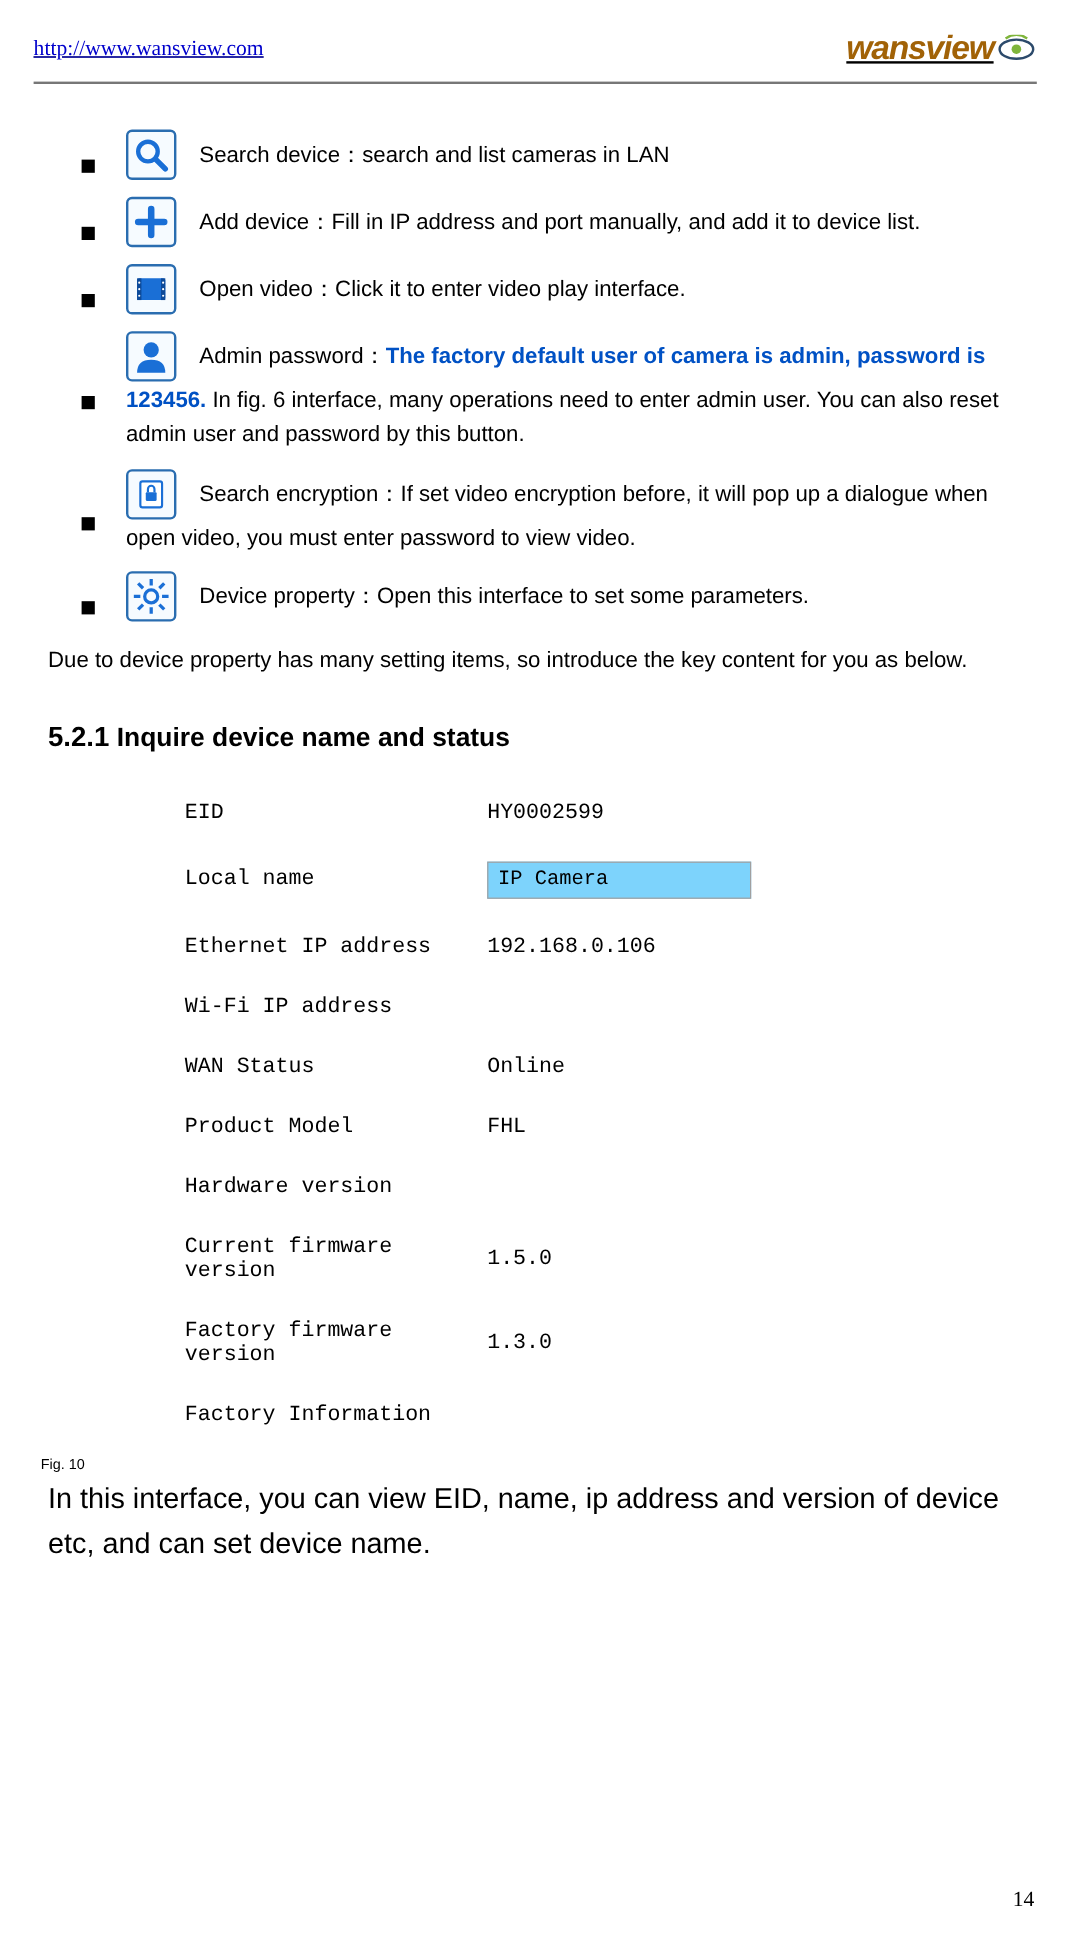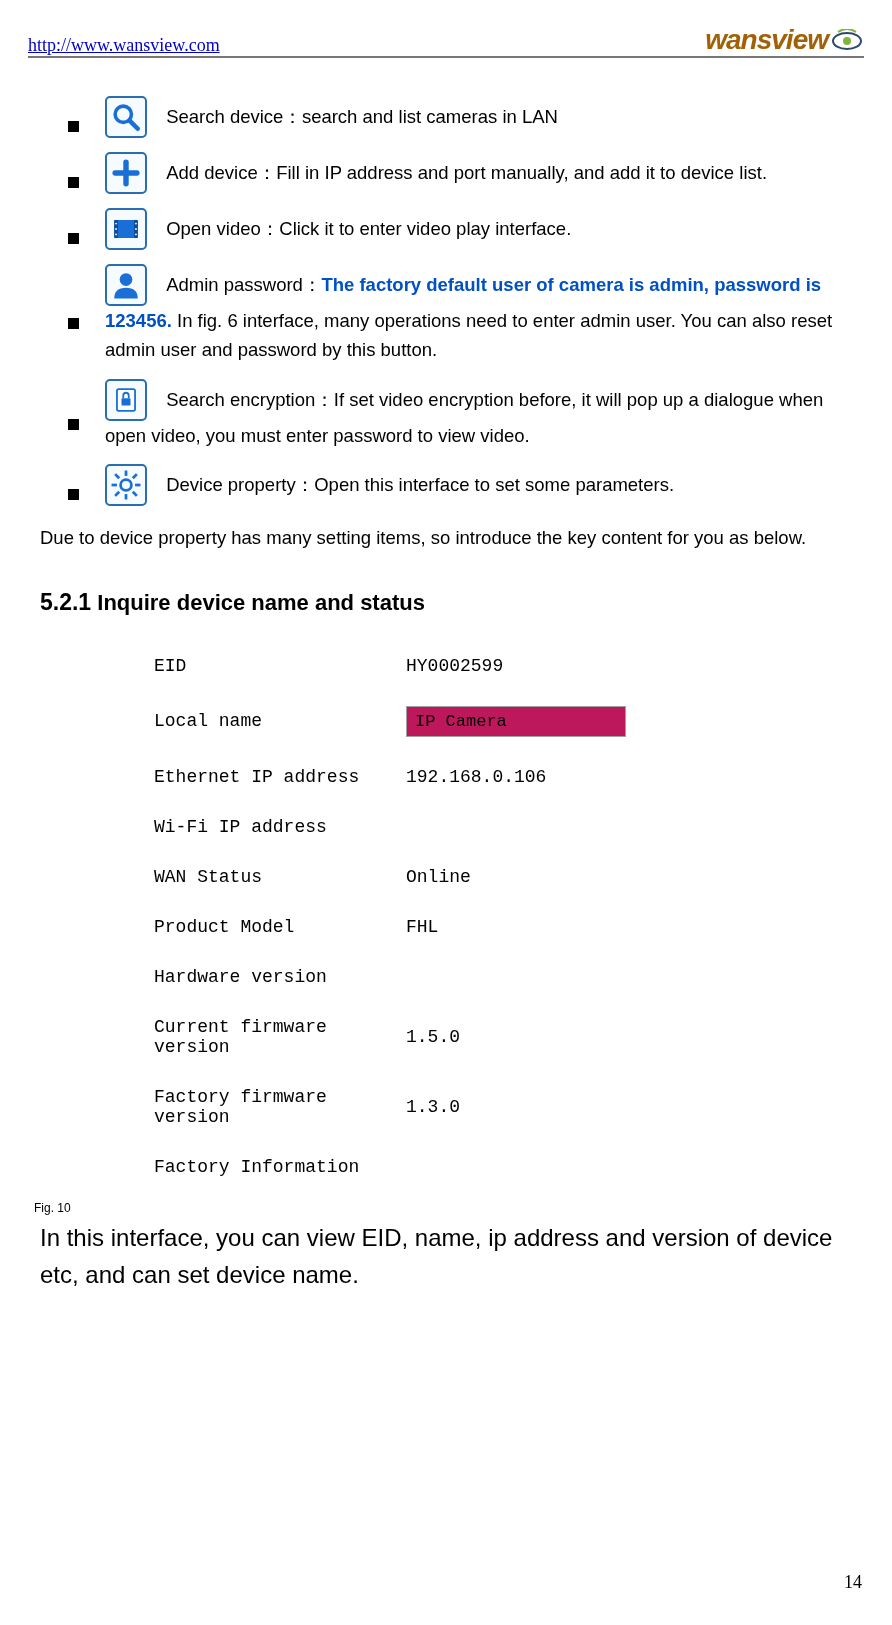--- a/index.html
+++ b/index.html
@@ -1,39 +1,39 @@
 <!DOCTYPE html>
 <html><head>
 <meta charset="utf-8">
 <style>
   * { box-sizing: border-box; margin: 0; padding: 0; }
   html, body { width: 892px; height: 1625px; background: #ffffff; font-family: Arial, sans-serif; color: #000; }
   .page { padding: 24px 28px 0 28px; position: relative; height: 100%; }
-  .header-row { display: flex; justify-content: space-between; align-items: flex-end; margin-bottom: 0; }
+  .header-row { display: flex; justify-content: space-between; align-items: center; margin-bottom: 12px; text-decoration: underline; }
   .header-link { color: #0000cc; text-decoration: underline; font-size: 18px; font-family: "Times New Roman", serif; }
   .logo { display: flex; align-items: center; font-size: 28px; font-weight: 700; color: #a16207; letter-spacing: -1px; font-style: italic; }
   .logo svg { margin-left: 2px; }
   .header-rule { border: none; border-top: 2px solid #777; margin-bottom: 38px; }
   .content { padding-left: 6px; padding-right: 0; }
   .bullet-list { list-style: none; }
   .bullet-item { display: flex; align-items: center; margin-bottom: 14px; font-size: 18.5px; line-height: 1.55; }
   .bullet-square { width: 11px; height: 11px; background: #000; flex-shrink: 0; margin-top: 19px; margin-left: 34px; margin-right: 26px; }
   .bullet-body { flex: 1; padding-right: 4px; }
   .icon-box { display: inline-block; width: 42px; height: 42px; border: 2px solid #2a6db0; border-radius: 5px; background: #f6fbff; vertical-align: middle; margin-right: 14px; position: relative; }
   .icon-box svg { width: 100%; height: 100%; display: block; }
   .bullet-text { vertical-align: middle; }
   .blue-bold { color: #0051c4; font-weight: 700; }
   .section-note { font-size: 18.5px; font-weight: 400; line-height: 1.55; margin-top: 18px; margin-bottom: 36px; padding-left: 6px; }
   .section-heading { font-size: 22px; font-weight: 700; margin-bottom: 40px; padding-left: 6px; }
   .section-heading .num { font-size: 23px; }
   .props-table { margin-left: 120px; margin-bottom: 20px; }
   .prop-row { display: flex; align-items: center; margin-bottom: 30px; font-family: "SimSun","NSimSun","Courier New",monospace; font-size: 18px; color: #000; }
   .prop-label { width: 252px; text-align: left; padding-right: 22px; }
   .prop-value { flex: 1; }
-  .prop-input { border: 1px solid #a0a0a0; padding: 5px 8px; font-family: inherit; font-size: 17px; width: 220px; background: #be185d; }
+  .prop-input { border: 1px solid #a0a0a0; padding: 5px 8px; font-family: inherit; font-size: 17px; width: 220px; background: #7dd3fc; }
   .fig-caption { text-align: left; font-size: 12px; margin-top: -6px; margin-bottom: 4px; }
   .body-para { font-size: 24px; line-height: 1.55; padding-left: 6px; }
   .page-num { position: absolute; bottom: 32px; right: 30px; font-family: "Times New Roman", serif; font-size: 18px; }
 </style>
 </head>
 <body>
 
 <div class="page">
 
   <div class="header-row">

